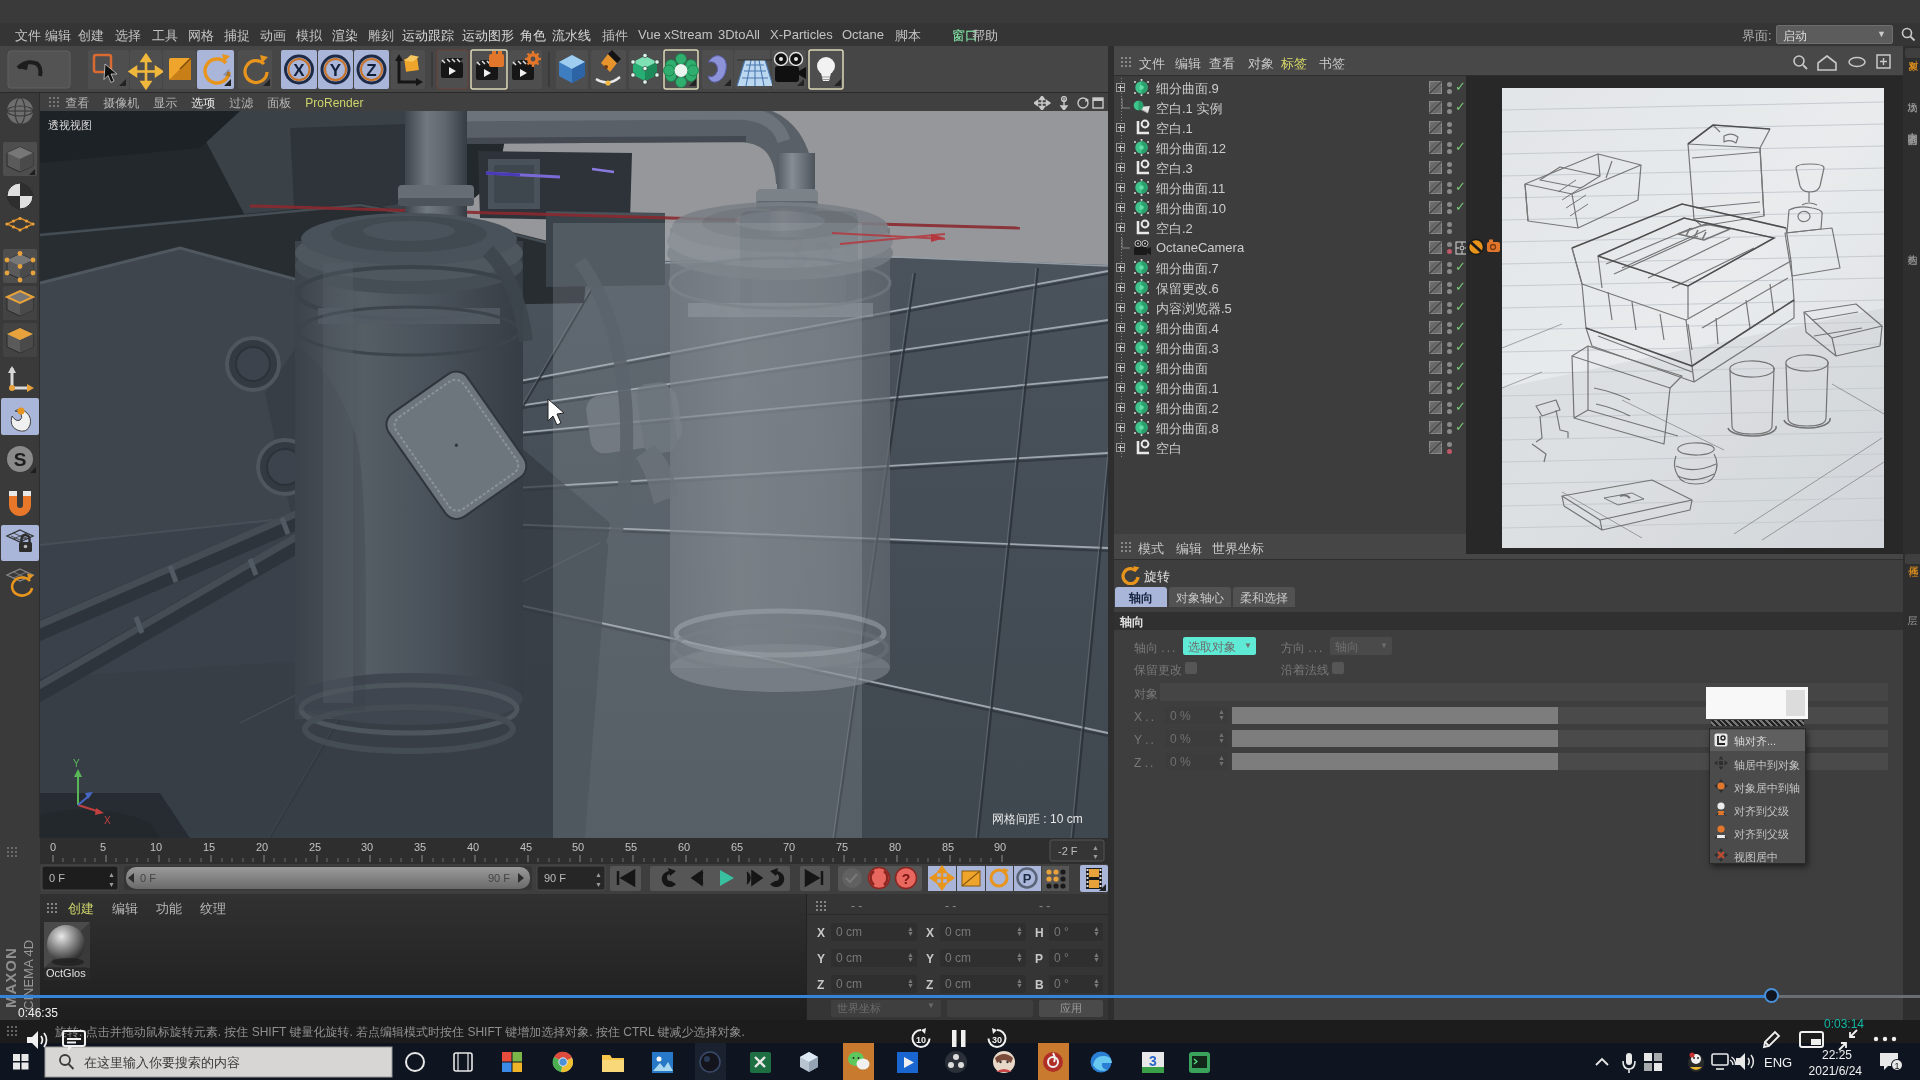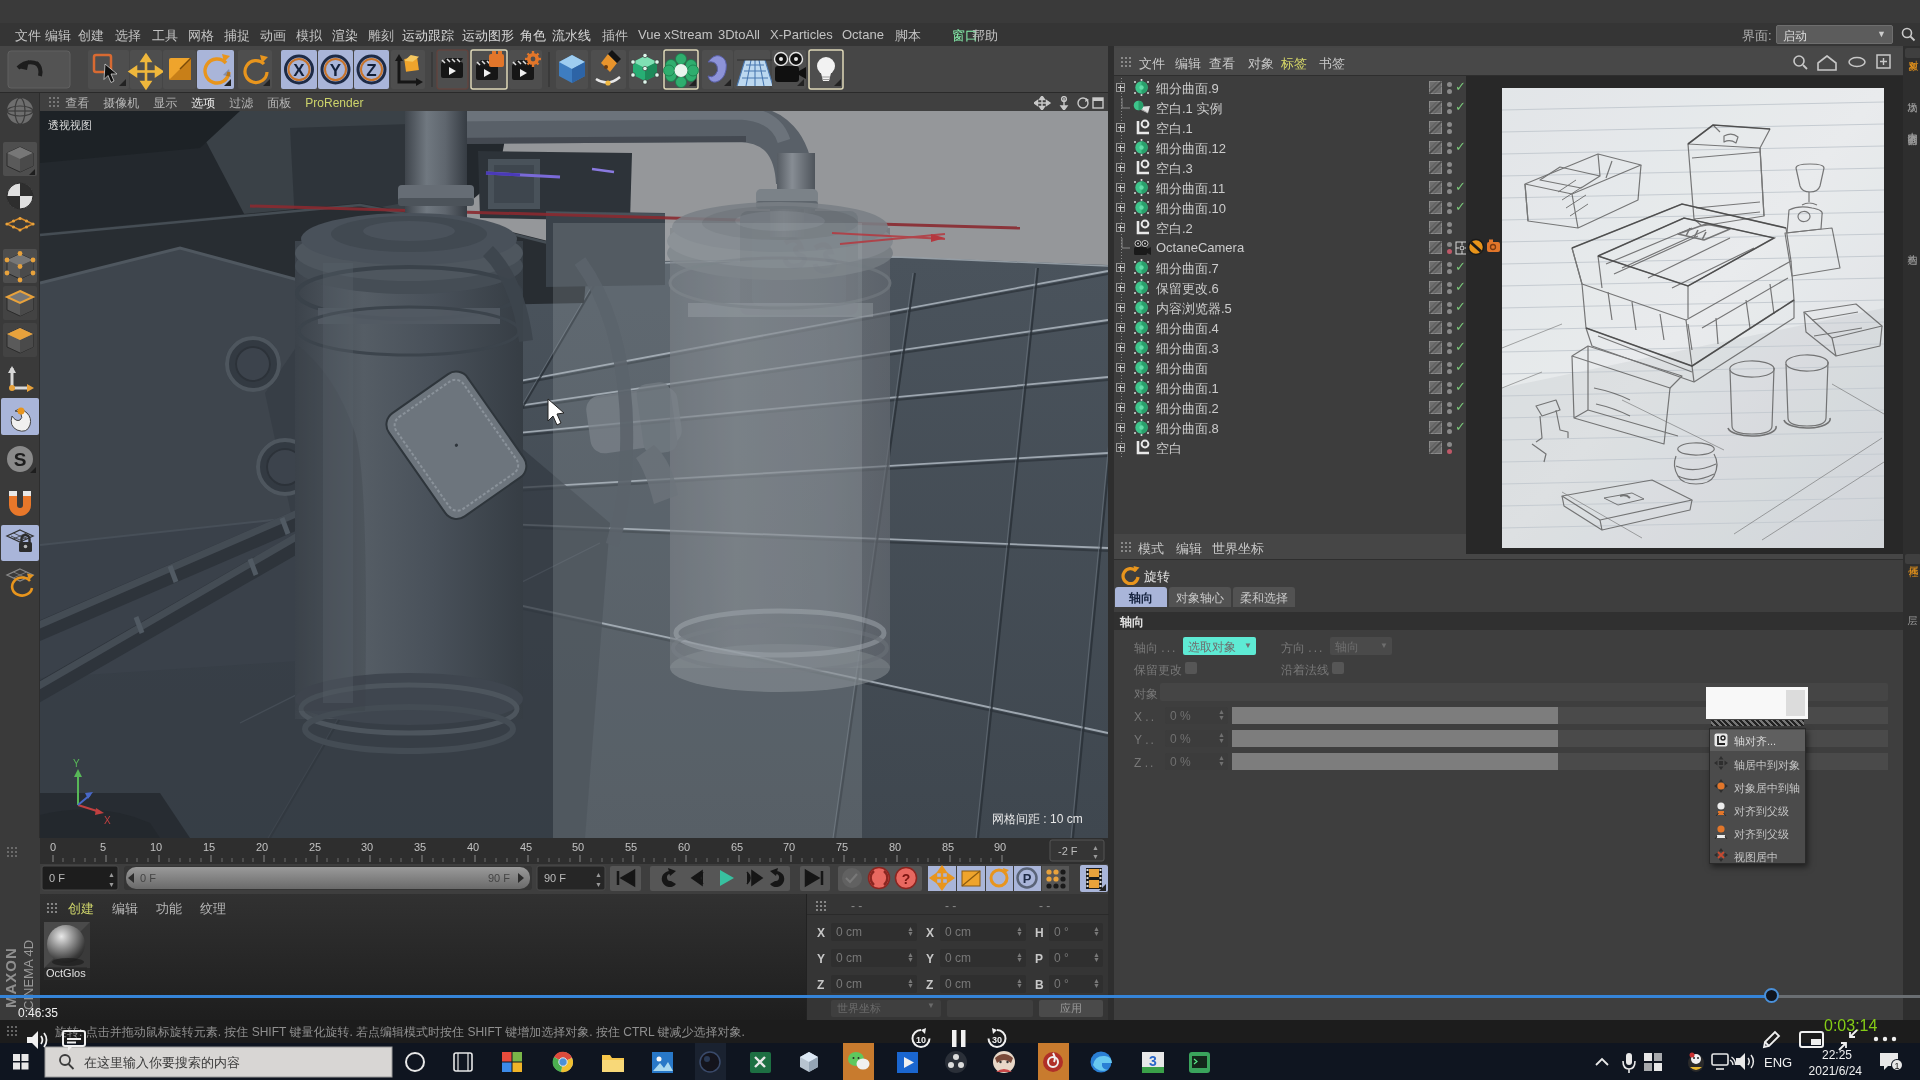--- a/index.html
+++ b/index.html
@@ -1727,21 +1727,21 @@
           <circle cx="19" cy="14" r="5" fill="#e8e8e8"></circle>
           <text x="19" y="18" font-size="9" text-anchor="middle" fill="#111" font-family="Liberation Sans,sans-serif">1</text>
         </g>
     </svg>
   </div>
   <div class="abs" id="player" style="z-index:20">
     <div class="abs" style="left:0;top:995px;width:1920px;height:2.5px;background:#6a6e72"></div>
     <div class="abs" style="left:0;top:995px;width:1774px;height:2.5px;background:#3584d8"></div>
     <div class="abs" style="left:1764px;top:988px;width:15px;height:15px;border:2.5px solid #4a90d9;border-radius:50%;background:#10151f"></div>
     <span class="abs" style="left:18px;top:1006px;color:#f0f0f0;font-size:12px">0:46:35</span>
-    <span class="abs" style="left:1824px;top:1017px;color:#84cc16;font-size:16px">0:03:14</span>
+    <span class="abs" style="left:1824px;top:1017px;color:#14b8a6;font-size:12px">0:03:14</span>
     <svg class="abs" style="left:26px;top:1029px" width="24" height="22">
         <path d="M1 8 h5 l6 -6 v18 l-6 -6 h-5 z" fill="#f0f0f0"></path>
         <path d="M15 7 a7 7 0 0 1 0 8 M18 4 a11 11 0 0 1 0 14" stroke="#f0f0f0" stroke-width="1.8" fill="none"></path>
       </svg>
     <svg class="abs" style="left:62px;top:1030px" width="24" height="22">
         <rect x="1" y="1" width="22" height="15" rx="2" fill="none" stroke="#f0f0f0" stroke-width="2"></rect>
         <path d="M5 9 h14 M5 12.5 h9" stroke="#f0f0f0" stroke-width="1.8"></path>
         <path d="M6 16 l0 5 l5 -5 z" fill="#f0f0f0"></path>
       </svg>
     <svg class="abs" style="left:908px;top:1028px" width="26" height="22">

